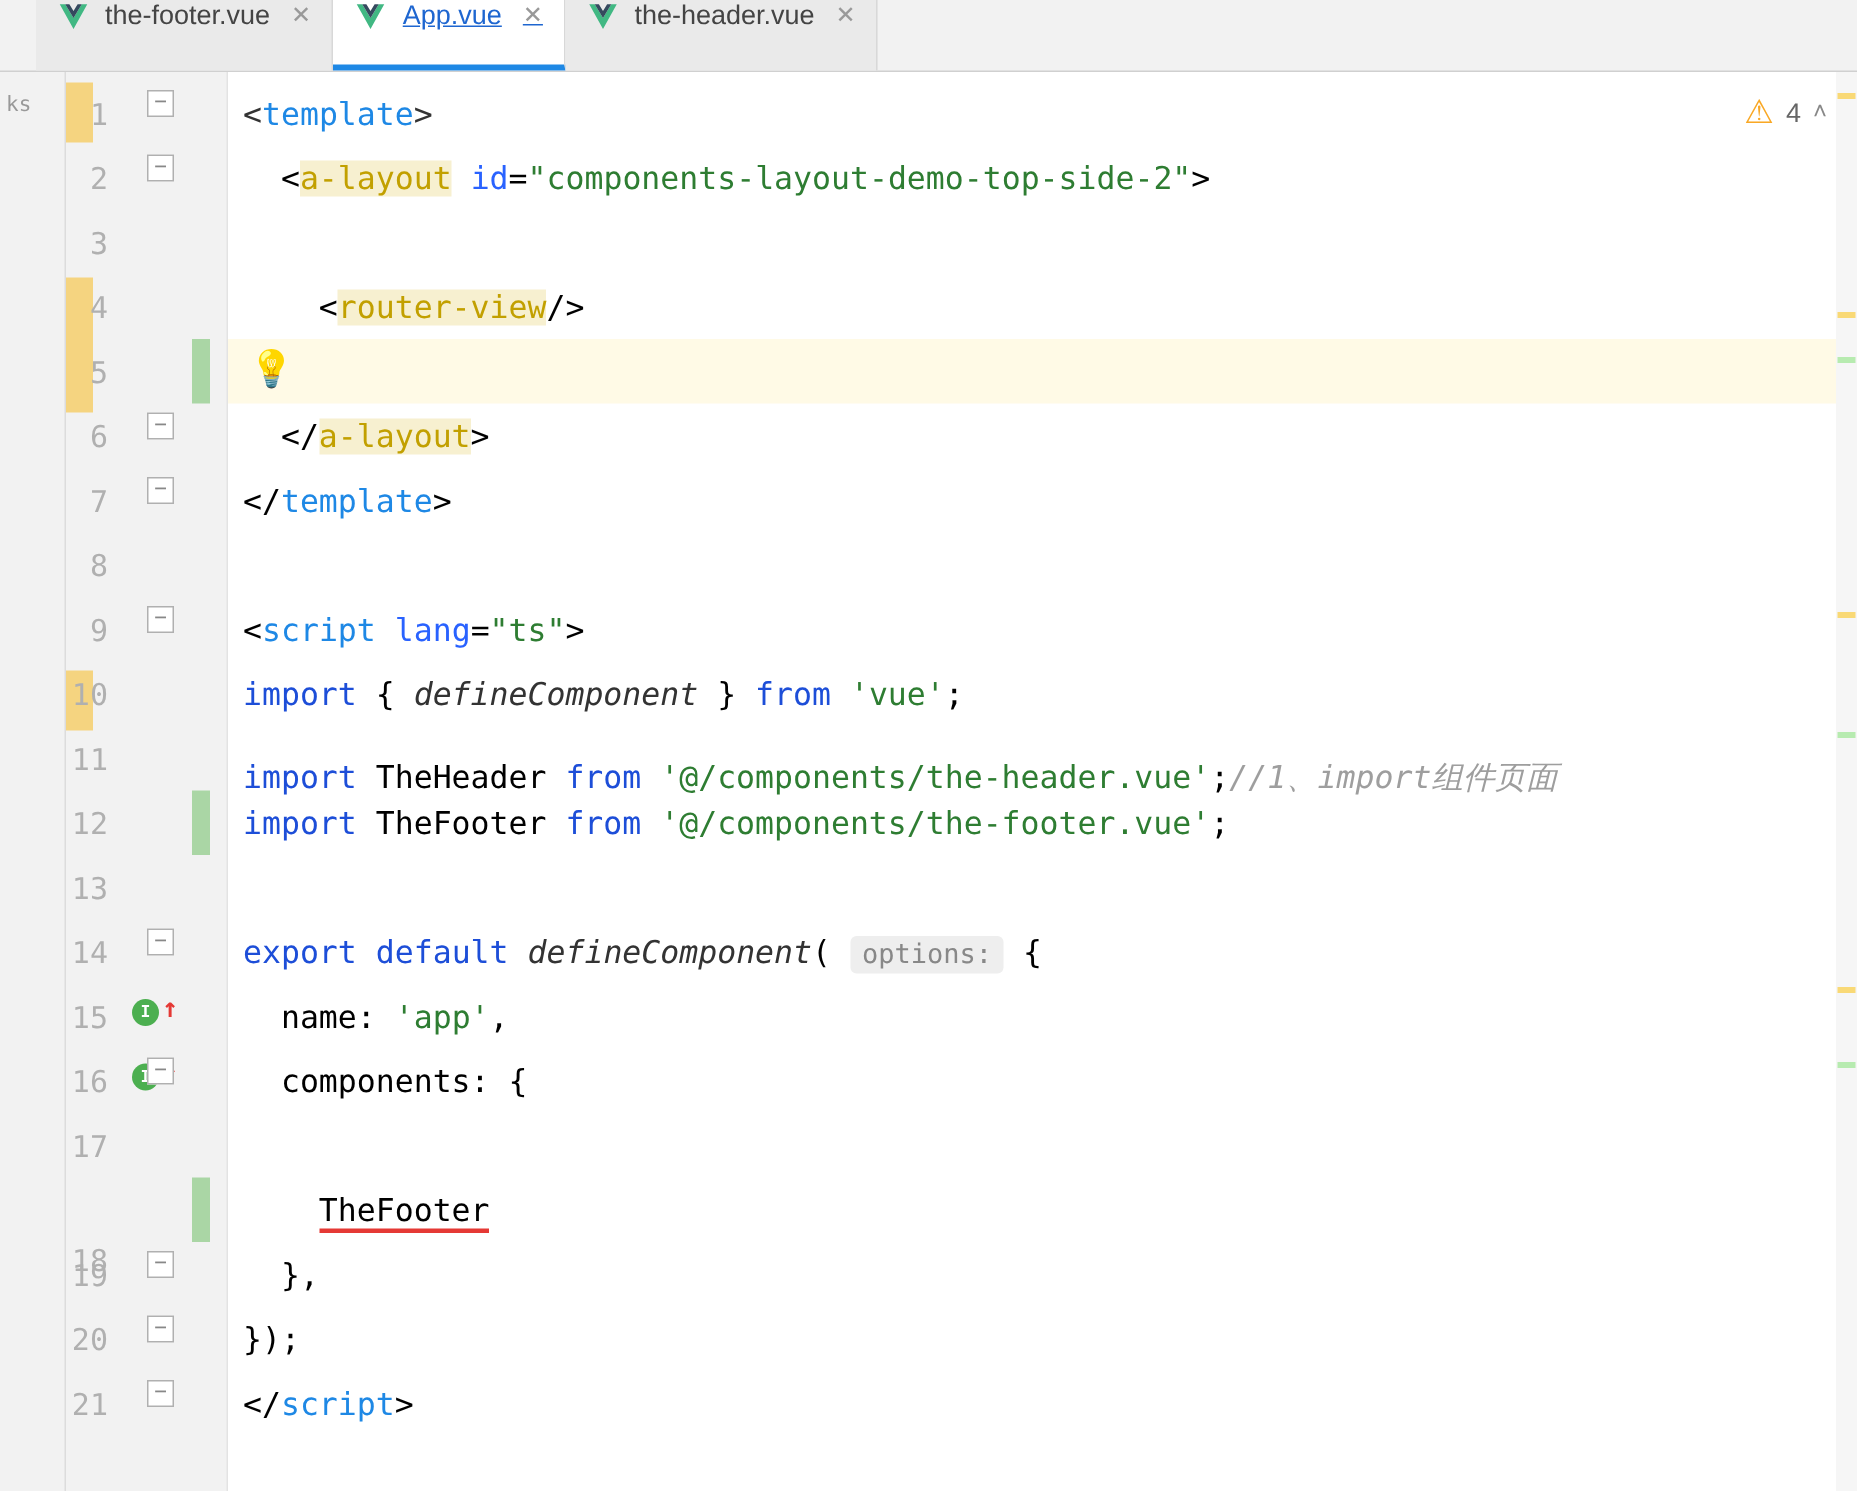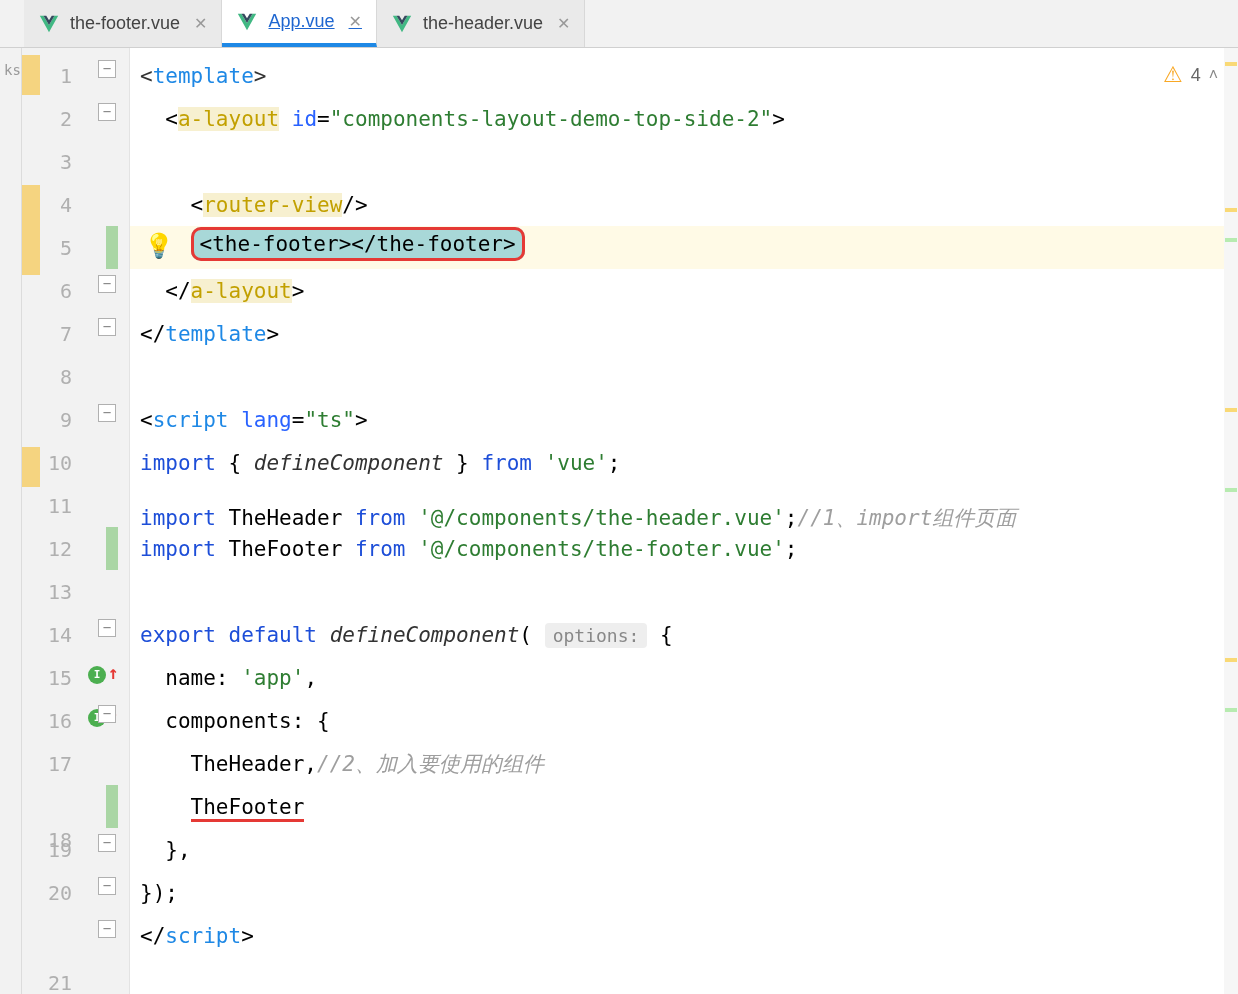--- a/index.html
+++ b/index.html
@@ -15,21 +15,20 @@
 .tabs {
   display: flex;
   height: 48px;
   background: #f2f2f2;
   border-bottom: 1px solid #d0d0d0;
   align-items: stretch;
   padding-left: 24px;
 }
 .tab {
   display: flex;
-  align-items: center;
   padding: 0 14px;
   gap: 10px;
   background: #eaeaea;
   border-right: 1px solid #d8d8d8;
   cursor: pointer;
   font-family: -apple-system, 'Helvetica Neue', Arial, sans-serif;
   font-size: 18px;
   color: #444;
   position: relative;
 }
@@ -41,21 +40,21 @@
 }
 .tab .close { color: #999; font-size: 16px; margin-left: 4px; }
 .vue-icon svg { width: 22px; height: 22px; display: block; }
 
 .editor {
   display: flex;
   position: relative;
   height: calc(100% - 48px);
 }
 .left-strip {
-  width: 22px;
+  width: 44px;
   background: #f2f2f2;
   border-right: 1px solid #dcdcdc;
   position: relative;
 }
 .left-strip .ks {
   position: absolute;
   top: 14px;
   left: 4px;
   font-size: 14px;
   color: #999;
@@ -260,21 +259,21 @@
     <div class="ln" style="top:448px;left:22px">11</div>
     <div class="ln" style="top:491px;left:22px">12</div>
     <div class="ln" style="top:534px;left:22px">13</div>
     <div class="ln" style="top:577px;left:22px">14</div>
     <div class="ln" style="top:620px;left:22px">15</div>
     <div class="ln" style="top:663px;left:22px">16</div>
     <div class="ln" style="top:706px;left:22px">17</div>
     <div class="ln" style="top:782px;left:22px">18</div>
     <div class="ln" style="top:792px;left:22px">19</div>
     <div class="ln" style="top:835px;left:22px">20</div>
-    <div class="ln" style="top:925px;left:22px">21</div>
+    <div class="ln" style="top:878px;left:22px">21</div>
   </div>
 
   <div class="gutter-icon" style="top:618px;left:88px">I</div>
   <div class="gutter-arrow" style="top:614px;left:108px">↑</div>
   <div class="gutter-icon" style="top:661px;left:88px">I</div>
   <div class="gutter-arrow" style="top:657px;left:108px">↑</div>
 
   <div class="fold" style="top:12px">−</div>
   <div class="fold" style="top:55px">−</div>
   <div class="fold" style="top:227px">−</div>
@@ -292,31 +291,29 @@
 
     <div class="green-bar" style="top:178px;height:43px;left:-24px"></div>
     <div class="green-bar" style="top:479px;height:43px;left:-24px"></div>
     <div class="green-bar" style="top:737px;height:43px;left:-24px"></div>
 
     <span class="bulb" style="left:14px;top:184px">💡</span>
 
     <div class="code-line" style="top:18px"><span class="t-punct">&lt;</span><span class="t-tag">template</span><span class="t-punct">&gt;</span></div>
     <div class="code-line" style="top:61px"><span>  &lt;</span><span class="t-tag-comp">a-layout</span><span> </span><span class="t-attr">id</span><span>=</span><span class="t-str">"components-layout-demo-top-side-2"</span><span>&gt;</span></div>
     <div class="code-line" style="top:147px"><span>    &lt;</span><span class="t-tag-comp">router-view</span><span>/&gt;</span></div>
-    <div class="code-line" style="top:186px"><span>    </span><span class="hl-sel">&lt;the-footer&gt;&lt;/the-footer&gt;</span></div>
     <div class="code-line" style="top:233px"><span>  &lt;/</span><span class="t-tag-comp">a-layout</span><span>&gt;</span></div>
     <div class="code-line" style="top:276px"><span>&lt;/</span><span class="t-tag">template</span><span>&gt;</span></div>
     <div class="code-line" style="top:362px"><span>&lt;</span><span class="t-tag">script</span><span> </span><span class="t-attr">lang</span><span>=</span><span class="t-str">"ts"</span><span>&gt;</span></div>
     <div class="code-line" style="top:405px"><span class="t-kw">import</span><span> { </span><span class="t-fn">defineComponent</span><span> } </span><span class="t-kw">from</span><span> </span><span class="t-str">'vue'</span><span>;</span></div>
     <div class="code-line" style="top:460px"><span class="t-kw">import</span><span> TheHeader </span><span class="t-kw">from</span><span> </span><span class="t-str">'@/components/the-header.vue'</span><span>;</span><span class="t-comment">//1、import组件页面</span></div>
     <div class="code-line" style="top:577px"><span class="t-kw">export</span><span> </span><span class="t-kw">default</span><span> </span><span class="t-fn">defineComponent</span><span>( </span><span class="t-hint">options:</span><span> {</span></div>
     <div class="code-line" style="top:491px"><span class="t-kw">import</span><span> TheFooter </span><span class="t-kw">from</span><span> </span><span class="t-str">'@/components/the-footer.vue'</span><span>;</span></div>
     <div class="code-line" style="top:620px"><span>  name: </span><span class="t-str">'app'</span><span>,</span></div>
     <div class="code-line" style="top:663px"><span>  components: {</span></div>
-    <div class="code-line" style="top:706px"><span>    TheHeader,</span><span class="t-comment">//2、加入要使用的组件</span></div>
     <div class="code-line" style="top:749px"><span>    </span><span class="underline-err">TheFooter</span></div>
     <div class="code-line" style="top:792px"><span>  },</span></div>
     <div class="code-line" style="top:835px"><span>});</span></div>
     <div class="code-line" style="top:878px"><span>&lt;/</span><span class="t-tag">script</span><span>&gt;</span></div>
 
     <div class="warnings">
       <span class="warn-tri">⚠</span>
       <span>4</span>
       <span class="caret-up">˄</span>
     </div>

